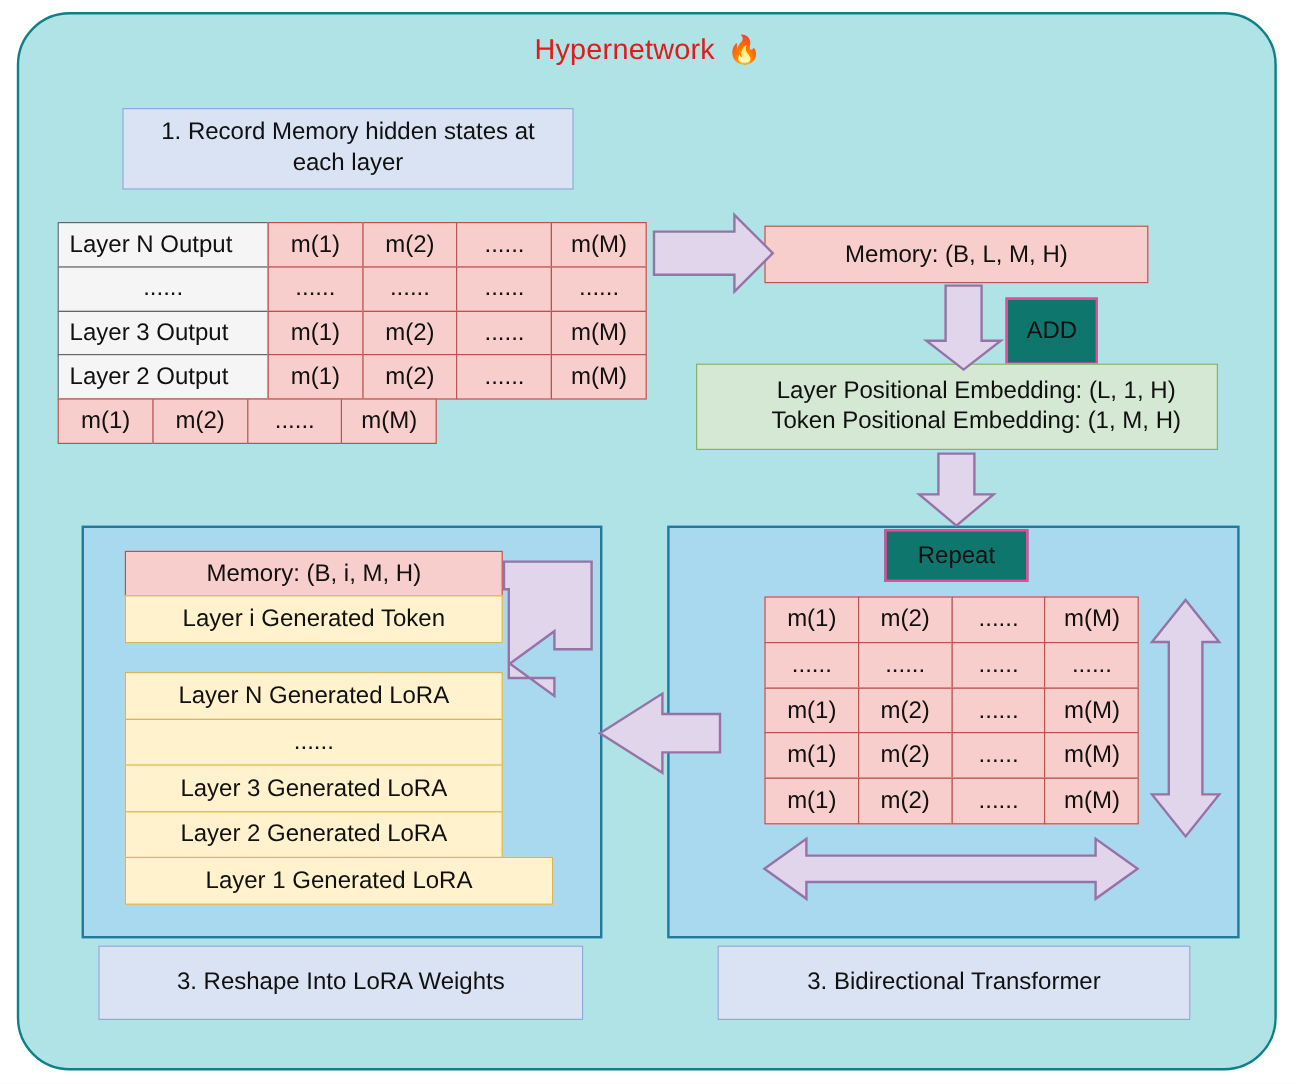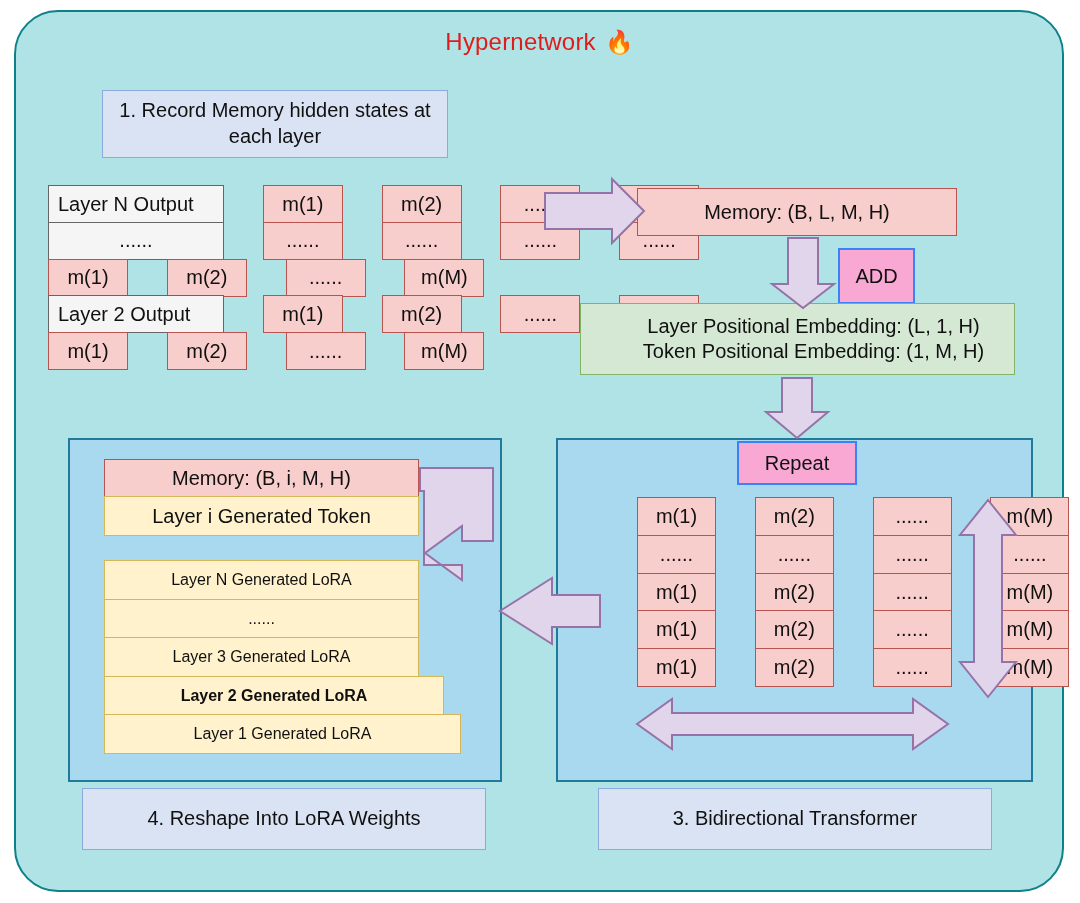--- a/index.html
+++ b/index.html
@@ -77,22 +77,22 @@
   }
   .pink {
     background: #f8cecc;
     border: 1.6px solid #b85450;
   }
   .green {
     background: #d5e8d4;
     border: 1.6px solid #82b366;
   }
   .bluelite {
-    background: #f9a8d4;
-    border: 2px solid #3b82f6;
+    background: #0f766e;
+    border: 2px solid #ec4899;
   }
   .yellow {
     background: #fff2cc;
     border: 1.4px solid #d6b656;
   }
 
   
   .section-panel {
     position: absolute;
     box-sizing: border-box;
@@ -100,21 +100,20 @@
     border: 2.2px solid #1f7a9c;
   }
 
   
   .grid {
     position: absolute;
     box-sizing: border-box;
   }
   .grid-row {
     display: flex;
-    gap: 40px;
   }
   .cell {
     box-sizing: border-box;
     display: flex;
     align-items: center;
     justify-content: center;
     font-size: 20px;
     color: #101010;
     background: #f8cecc;
     border: 1.2px solid #b85450;
@@ -135,21 +134,21 @@
 
   
   .stack {
     position: absolute;
   }
   .stack-item {
     box-sizing: border-box;
     display: flex;
     align-items: center;
     justify-content: center;
-    font-size: 16px;
+    font-size: 20px;
     color: #101010;
     background: #fff2cc;
     border: 1.4px solid #d6b656;
     margin-bottom: -1.4px;
   }
 
   
   .arrow-layer {
     position: absolute;
     left: 0;
@@ -168,39 +167,40 @@
 <body>
 
 <div id="stage">
 
   <div class="outer-panel"></div>
 
   <div class="title">
     <span>Hypernetwork</span><span class="flame">🔥</span>
   </div>
 
-  <div class="step-box" style="left:102px; top:90px; width:346px; height:68px;">1. Record Memory hidden states at each layer</div>
+  <div class="step-box" style="left:102px; top:90px; width:376px; height:68px;">1. Record Memory hidden states at each layer</div>
 
 
   <div class="grid" style="left:48px; top:185px;" id="memory-grid">
       <div class="grid-row">
         <div class="cell label" style="width: 176px; height: 38px;">Layer N Output</div>
         <div class="cell" style="width: 80px; height: 38px;">m(1)</div>
         <div class="cell" style="width: 80px; height: 38px;">m(2)</div>
         <div class="cell" style="width: 80px; height: 38px;">......</div>
         <div class="cell" style="width: 80px; height: 38px;">m(M)</div>
       </div>
       <div class="grid-row">
         <div class="cell label dots" style="width: 176px; height: 38px;">......</div>
         <div class="cell" style="width: 80px; height: 38px;">......</div>
         <div class="cell" style="width: 80px; height: 38px;">......</div>
         <div class="cell" style="width: 80px; height: 38px;">......</div>
         <div class="cell" style="width: 80px; height: 38px;">......</div>
       </div>
       <div class="grid-row">
+        <div class="cell label" style="width: 176px; height: 38px;">Layer 3 Output</div>
         <div class="cell" style="width: 80px; height: 38px;">m(1)</div>
         <div class="cell" style="width: 80px; height: 38px;">m(2)</div>
         <div class="cell" style="width: 80px; height: 38px;">......</div>
         <div class="cell" style="width: 80px; height: 38px;">m(M)</div>
       </div>
       <div class="grid-row">
         <div class="cell label" style="width: 176px; height: 38px;">Layer 2 Output</div>
         <div class="cell" style="width: 80px; height: 38px;">m(1)</div>
         <div class="cell" style="width: 80px; height: 38px;">m(2)</div>
         <div class="cell" style="width: 80px; height: 38px;">......</div>
@@ -262,27 +262,27 @@
 
   <div class="section-panel" style="left:68px; top:438px; width:434px; height:344px;"></div>
 
   <div class="box pink" style="left:104px; top:459px; width:315px; height:38px;">Memory: (B, i, M, H)</div>
   <div class="box yellow" style="left:104px; top:496px; width:315px; height:40px;">Layer i Generated Token</div>
 
   <div class="stack" style="left:104px; top:560px;" id="lora-stack">
       <div class="stack-item" style="width: 315px; height: 40px;">Layer N Generated LoRA</div>
       <div class="stack-item" style="width: 315px; height: 40px;">......</div>
       <div class="stack-item" style="width: 315px; height: 40px;">Layer 3 Generated LoRA</div>
-      <div class="stack-item" style="width: 340px; height: 40px; font-weight: bold;">Layer 2 Generated LoRA</div>
+      <div class="stack-item" style="width: 315px; height: 40px;">Layer 2 Generated LoRA</div>
       <div class="stack-item" style="width: 357px; height: 40px;">Layer 1 Generated LoRA</div>
     </div>
 
   <div class="step-box" style="left:598px; top:788px; width:394px; height:62px;">3. Bidirectional Transformer</div>
 
-  <div class="step-box" style="left:82px; top:788px; width:404px; height:62px;">4. Reshape Into LoRA Weights</div>
+  <div class="step-box" style="left:82px; top:788px; width:404px; height:62px;">3. Reshape Into LoRA Weights</div>
 
   <svg class="arrow-layer" viewBox="0 0 1080 903">
 
     <polygon class="arrow-shape" points="545,193 612,193 612,179 644,211 612,243 612,229 545,229"></polygon>
 
     <polygon class="arrow-shape" points="788,238 818,238 818,284 834,284 803,308 772,284 788,284"></polygon>
 
     <polygon class="arrow-shape" points="782,378 812,378 812,412 828,412 797,438 766,412 782,412"></polygon>
 
     <polygon class="arrow-shape" points="988,500 1016,535 1002,535 1002,662 1016,662 988,697 960,662 974,662 974,535 960,535"></polygon>

